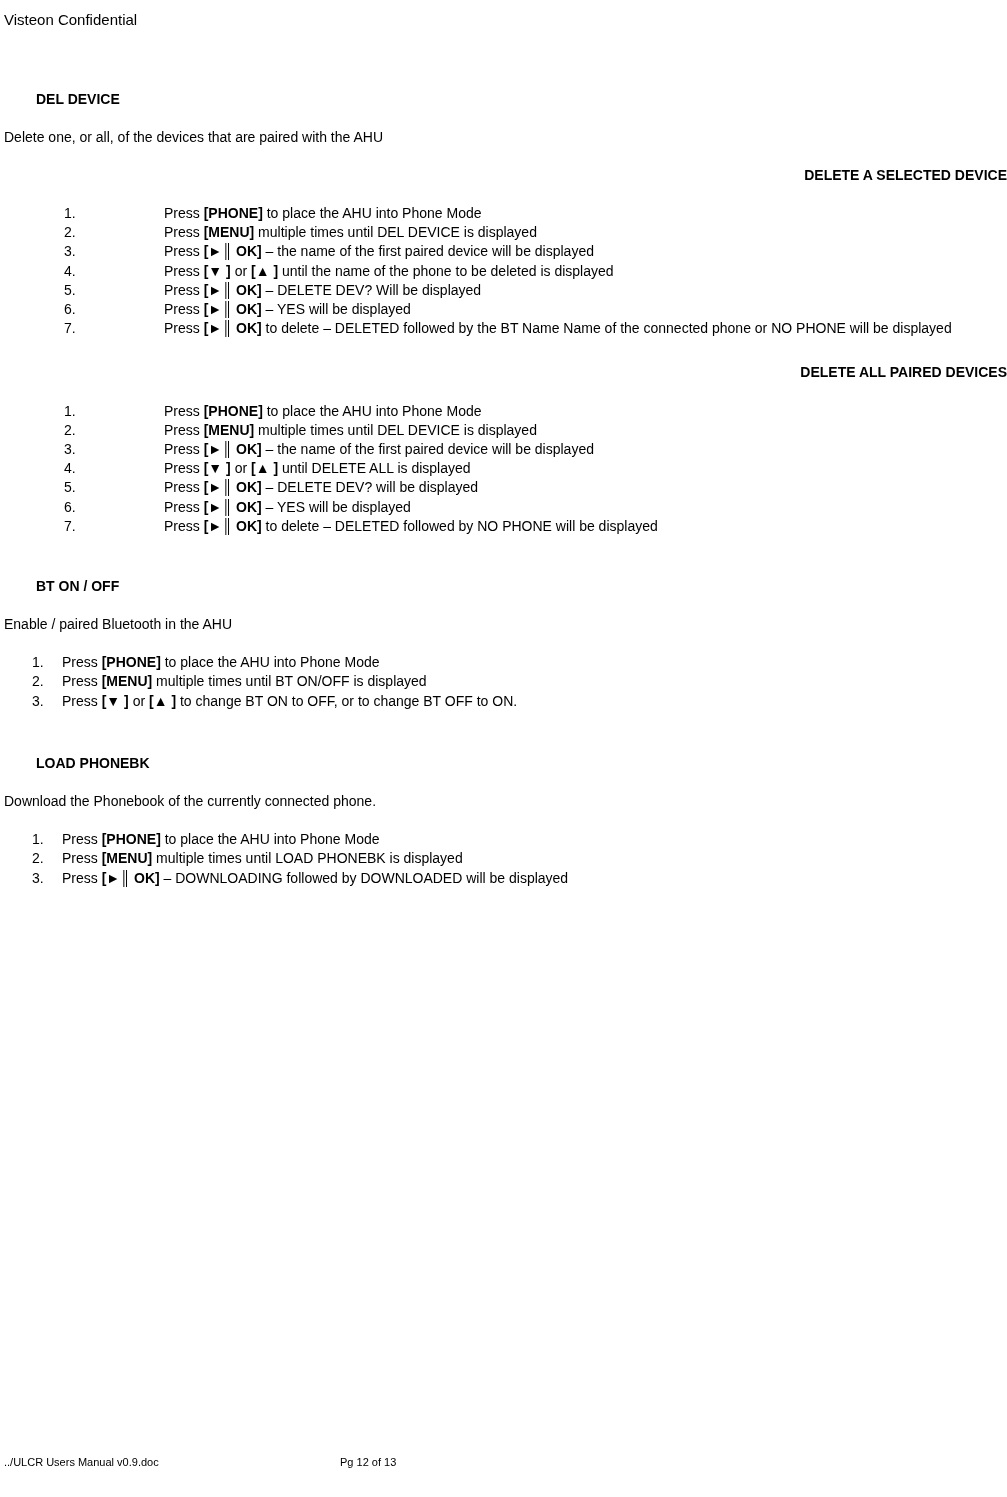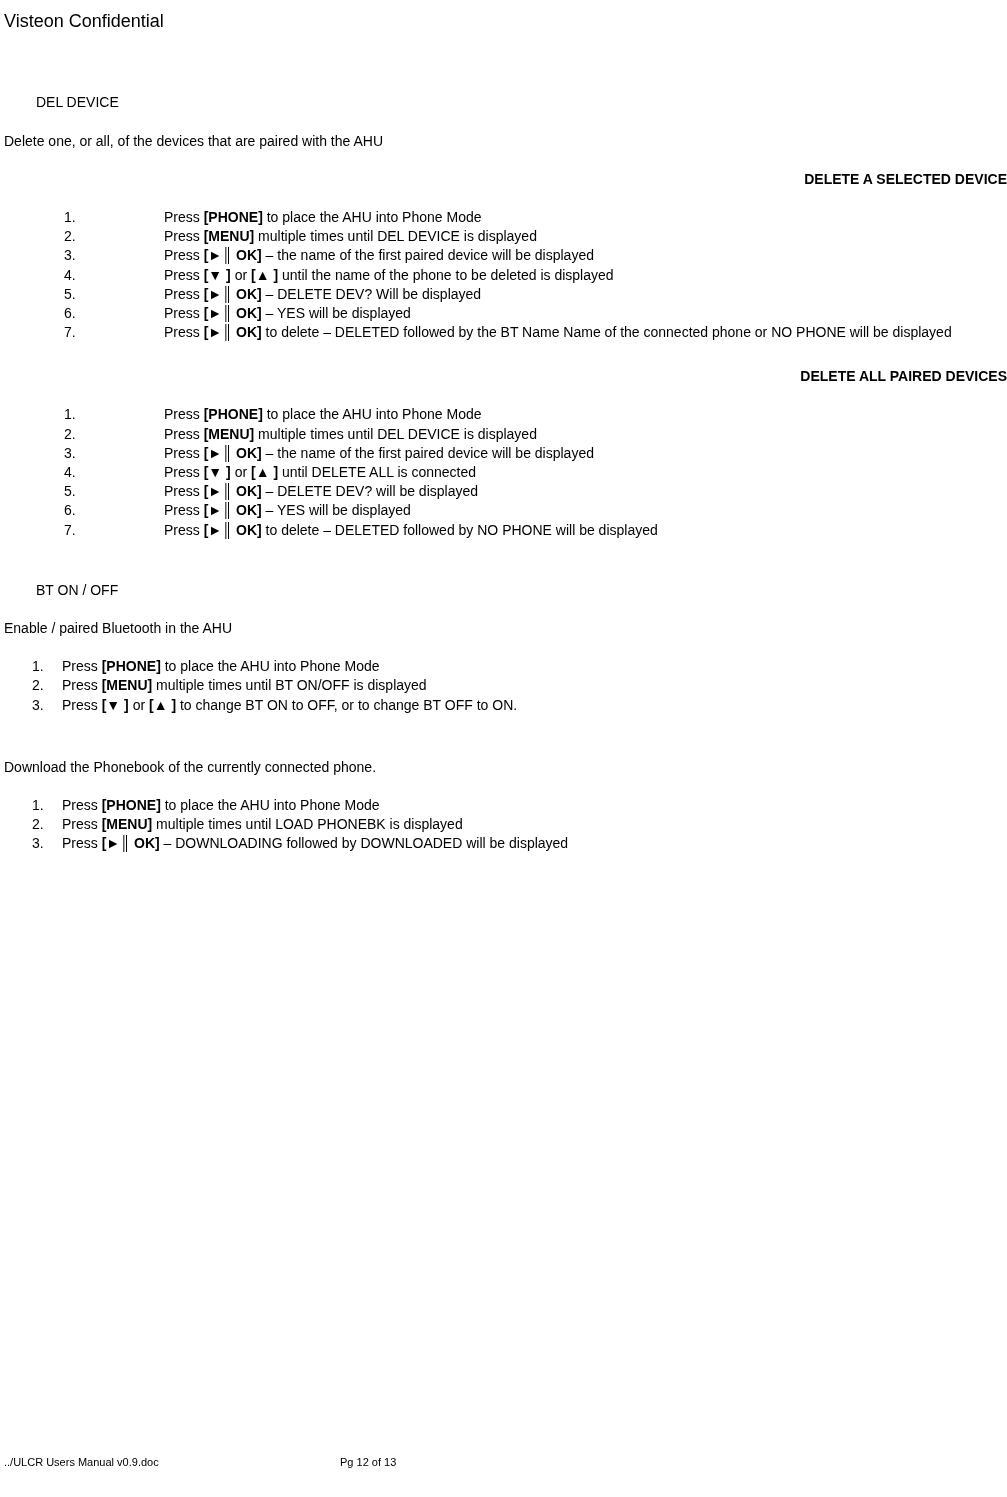--- a/index.html
+++ b/index.html
@@ -7,22 +7,22 @@
       font-family: Arial, Helvetica, sans-serif;
       font-size: 14px;
       color: #000;
       line-height: 1.3;
       background: #fff;
       padding: 10px 0 0 4px;
       width: 1007px;
       height: 1497px;
       position: relative;
     }
-    .header-line { font-size: 18px; margin-bottom: 60px; }
-    .section-title { font-weight: normal; margin-bottom: 20px; padding-left: 32px; }
+    .header-line { font-size: 15px; margin-bottom: 60px; }
+    .section-title { font-weight: bold; margin-bottom: 20px; padding-left: 32px; }
     .intro-text { margin-bottom: 20px; }
     .subsection { padding-left: 28px; margin-bottom: 26px; }
     .subsection-title { font-weight: bold; margin-bottom: 20px; text-align: right; }
     .step-list { padding-left: 32px; }
     .step-row { display: flex; margin-bottom: 1px; }
     .step-num { width: 100px; }
     .step-text { flex: 1; }
     .ol-simple { padding-left: 28px; margin-bottom: 44px; }
     .ol-simple .step-row .step-num { width: 30px; }
     .bold { font-weight: bold; }
@@ -91,21 +91,21 @@
       <div class="step-row">
           <span class="step-num">2.</span>
           <span class="step-text"><span>Press </span><span class="bold">[MENU]</span><span> multiple times until DEL DEVICE is displayed</span></span>
         </div>
       <div class="step-row">
           <span class="step-num">3.</span>
           <span class="step-text"><span>Press </span><span class="bold">[►║ OK]</span><span> – the name of the first paired device will be displayed</span></span>
         </div>
       <div class="step-row">
           <span class="step-num">4.</span>
-          <span class="step-text"><span>Press </span><span class="bold">[▼ ]</span><span> or </span><span class="bold">[▲ ]</span><span> until DELETE ALL is connected</span></span>
+          <span class="step-text"><span>Press </span><span class="bold">[▼ ]</span><span> or </span><span class="bold">[▲ ]</span><span> until DELETE ALL is displayed</span></span>
         </div>
       <div class="step-row">
           <span class="step-num">5.</span>
           <span class="step-text"><span>Press </span><span class="bold">[►║ OK]</span><span> – DELETE DEV? will be displayed</span></span>
         </div>
       <div class="step-row">
           <span class="step-num">6.</span>
           <span class="step-text"><span>Press </span><span class="bold">[►║ OK]</span><span> – YES will be displayed</span></span>
         </div>
       <div class="step-row">
@@ -129,20 +129,21 @@
         <span class="step-text"><span>Press </span><span class="bold">[MENU]</span><span> multiple times until BT ON/OFF is displayed</span></span>
       </div>
     <div class="step-row">
         <span class="step-num">3.</span>
         <span class="step-text"><span>Press </span><span class="bold">[▼ ]</span><span> or </span><span class="bold">[▲ ]</span><span> to change BT ON to OFF, or to change BT OFF to ON.</span></span>
       </div>
   </div>
 </div>
 
 <div>
+  <div class="section-title">LOAD PHONEBK</div>
   <div class="intro-text">Download the Phonebook of the currently connected phone.</div>
   <div class="ol-simple">
     <div class="step-row">
         <span class="step-num">1.</span>
         <span class="step-text"><span>Press </span><span class="bold">[PHONE]</span><span> to place the AHU into Phone Mode</span></span>
       </div>
     <div class="step-row">
         <span class="step-num">2.</span>
         <span class="step-text"><span>Press </span><span class="bold">[MENU]</span><span> multiple times until LOAD PHONEBK is displayed</span></span>
       </div>

